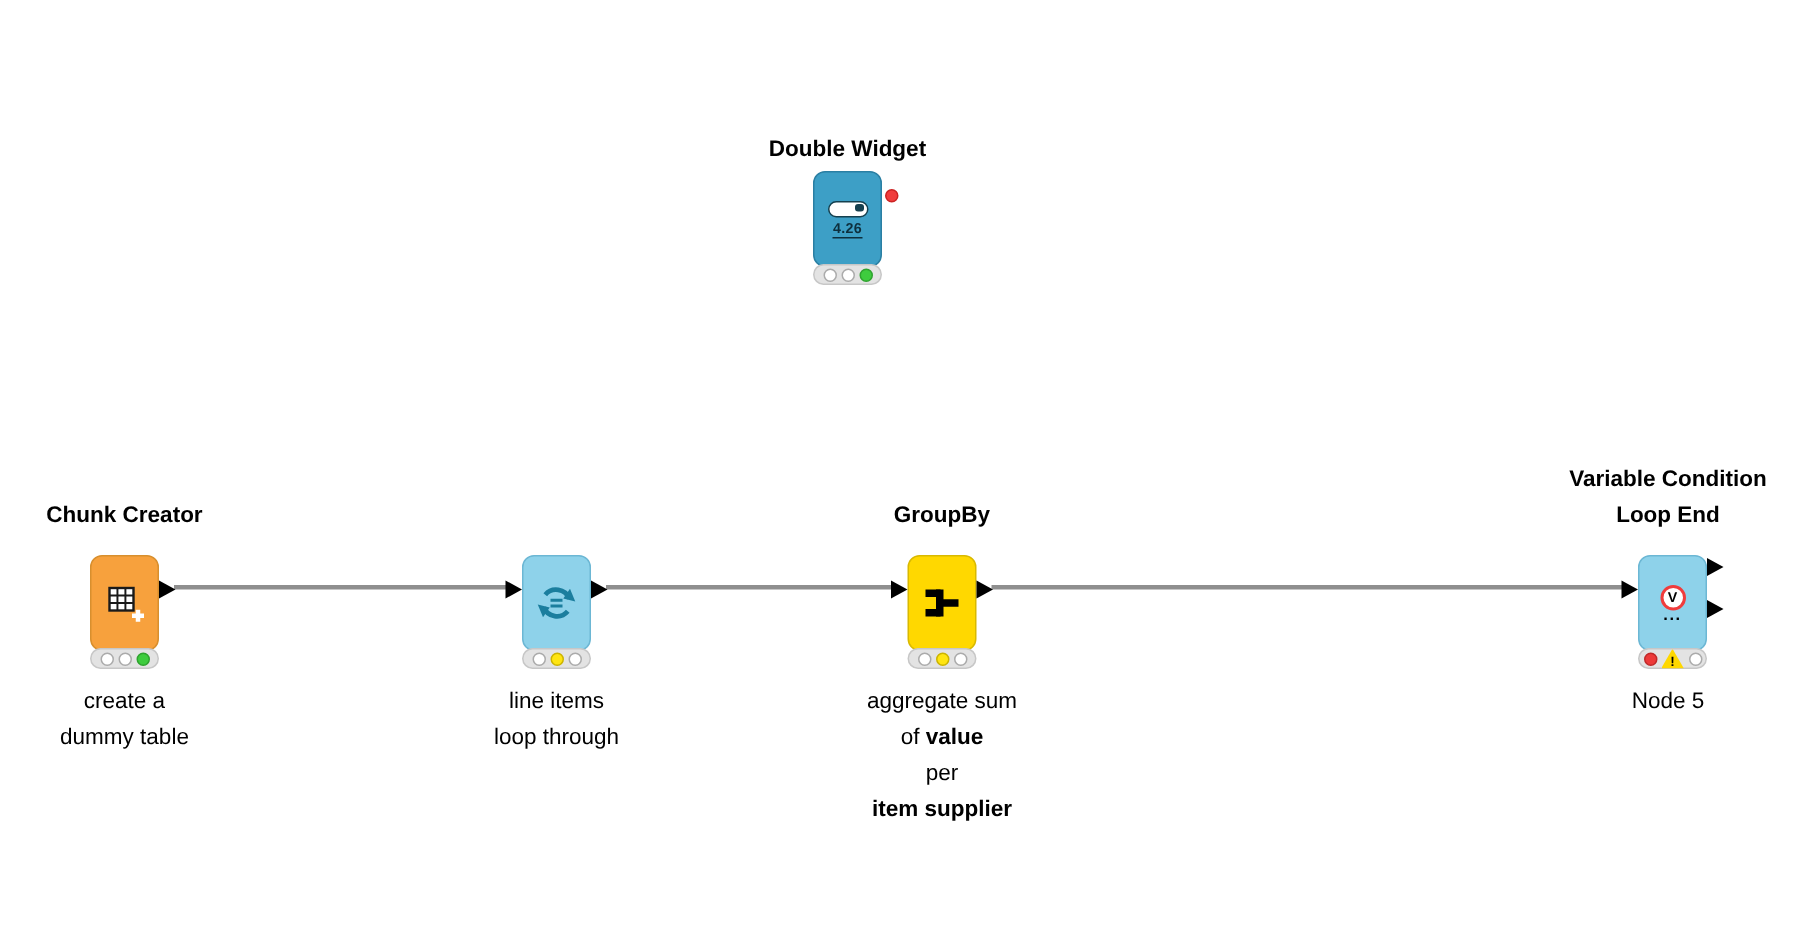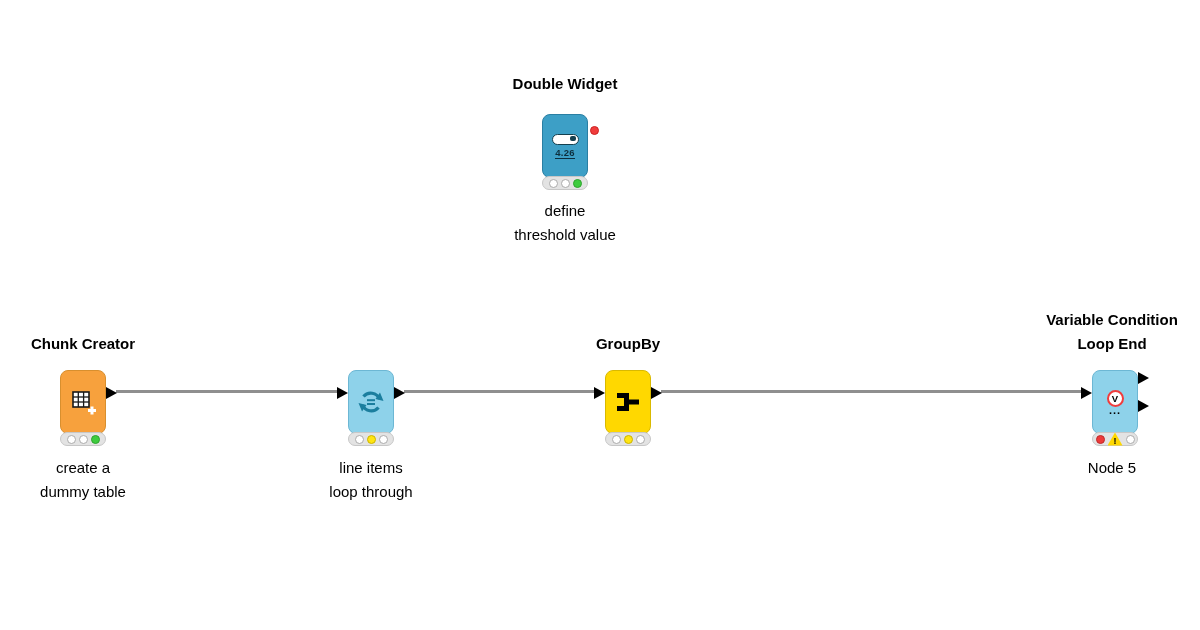--- a/index.html
+++ b/index.html
@@ -140,39 +140,41 @@
       </g>
     </svg>
   </div>
   <div class="port" style="left:594px; top:387px;"></div>
   <div class="port" style="left:651px; top:387px;"></div>
   <div class="traffic" style="left:605px; top:432px;">
     <span class="light"></span>
     <span class="light yellow"></span>
     <span class="light"></span>
   </div>
-
-  <div class="node-title" style="left:435px; top:72px;">
+  <div class="node-caption" style="left:518px; top:456px;">
+    <div><span>aggregate sum</span></div>
+    <div><span>of </span><b>value</b></div>
+    <div><span>per</span></div>
+    <div><b>item supplier</b></div>
+  </div>
+
+  <div class="node-title" style="left:435px; top:88px;">
     <span>Double Widget</span>
   </div>
   <div class="node-body nb-teal" style="left:542px; top:114px;">
     <div class="dw-pill">
       <span class="dw-knob"></span>
     </div>
     <div class="dw-value">4.26</div>
   </div>
   <div class="flow-port" style="left:590px; top:126px;"></div>
   <div class="traffic" style="left:542px; top:176px;">
     <span class="light"></span>
     <span class="light"></span>
     <span class="light green"></span>
-  </div>
-  <div class="node-caption" style="left:455px; top:199px;">
-    <div>define</div>
-    <div>threshold value</div>
   </div>
 
   <div class="node-title" style="left:982px; top:308px;">
     <div>Variable Condition</div>
     <div>Loop End</div>
   </div>
   <div class="node-body nb-blue" style="left:1092px; top:370px;">
     <div class="ve-wrap">
       <div class="ve-circle">
           <span>V</span>

